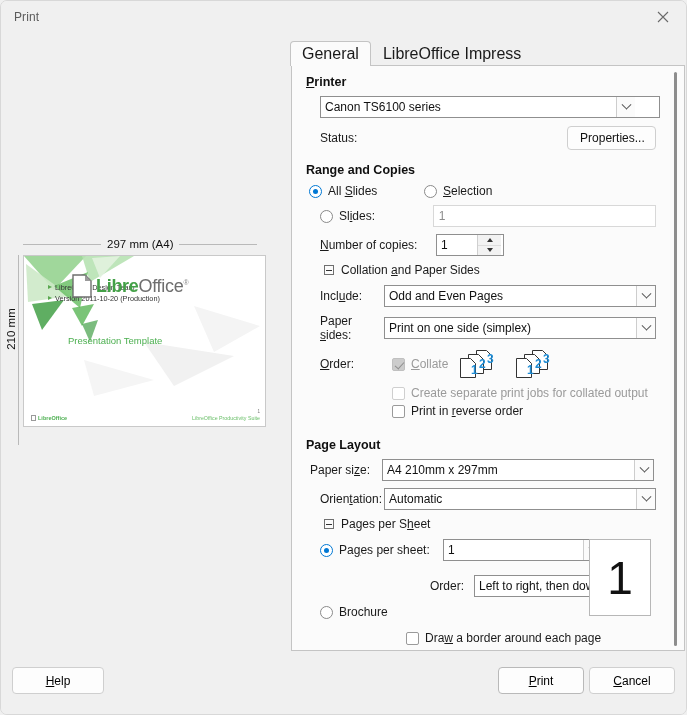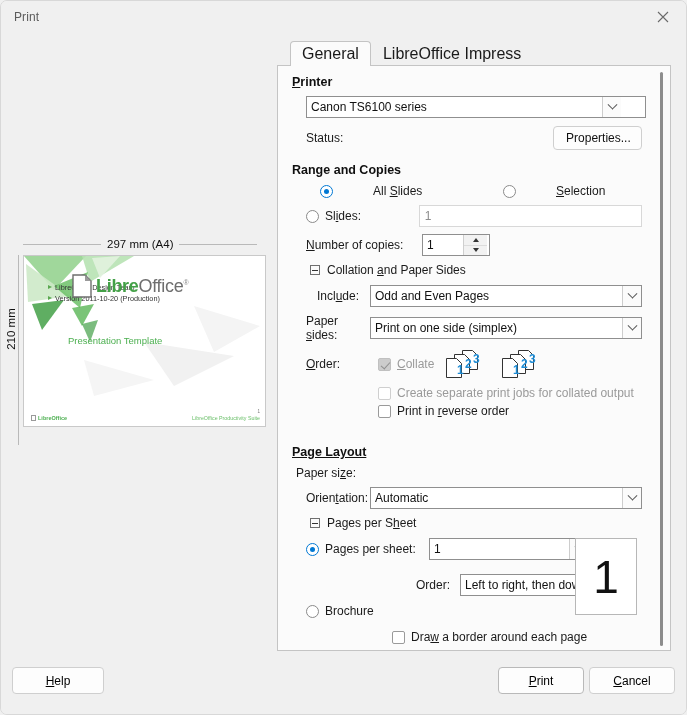--- a/index.html
+++ b/index.html
@@ -143,21 +143,21 @@
     padding:4px 11px 5px 11px; font-size:16px;
     border:1px solid transparent; border-bottom:none;
     cursor:pointer; line-height:15px;
   }
   .tab.active {
     background:#fbfbfb; border-color:#c4c4c4;
     border-top-left-radius:4px; border-top-right-radius:4px;
     position:relative; z-index:3;
   }
   .panel {
-    position:absolute; left:276px; top:64px;
+    position:absolute; left:290px; top:64px;
     width:394px; height:586px;
     background:#fbfbfb;
     border:1px solid #c4c4c4;
     overflow:hidden;
   }
   .panel-inner { position:absolute; left:0; top:0; width:378px; padding:0 14px; }
   .scrolltrack {
     position:absolute; right:4px; top:6px; width:9px; height:574px;
   }
   .scrollthumb {
@@ -379,21 +379,21 @@
         </div>
       </div>
 
       <div class="row" style="margin-left:14px; height:26px; margin-top:6px;">
         <span class="lbl" style="width:254px;">Status:</span>
         <button class="btn" style="min-width:84px;"><span>Properties...</span></button>
       </div>
 
       <h3 class="sect" style="margin-top:12px;">Range and Copies</h3>
 
-      <div class="row" style="margin-left:28px;gap:34px;">
+      <div class="row" style="margin-left:3px;">
         <span class="radio on"></span>
         <span class="lbl" style="margin-left:6px; width:96px;">All <u class="acc">S</u>lides</span>
         <span class="radio"></span>
         <span class="lbl" style="margin-left:6px;"><u class="acc">S</u>election</span>
       </div>
 
       <div class="row" style="margin-left:14px;">
         <span class="radio"></span>
         <span class="lbl" style="margin-left:6px; width:96px;">Sl<u class="acc">i</u>des:</span>
         <input class="txtinput ph" style="width: 228px;" value="1">
@@ -413,21 +413,21 @@
           </div>
         </div>
       </div>
 
       <div class="expander" style="margin-left:18px;">
         <span class="box"></span>
         <span class="t">Collation <u class="acc">a</u>nd Paper Sides</span>
       </div>
 
       <div class="row" style="margin-left:14px;">
-        <span class="lbl" style="width:72px;text-align:center;">Incl<u class="acc">u</u>de:</span>
+        <span class="lbl" style="width:72px;">Incl<u class="acc">u</u>de:</span>
         <div class="selwrap" style="width:272px;">
           <div class="fakeselect" style="width:272px;">Odd and Even Pages</div>
           <div class="arrowbox">
               <span class="chev"></span>
             </div>
         </div>
       </div>
 
       <div class="row" style="margin-left:14px;">
         <span class="lbl" style="width:72px;">Paper <u class="acc">s</u>ides:</span>
@@ -470,24 +470,30 @@
       <div class="row" style="margin-left:86px; margin-bottom:4px;">
         <span class="chk" style="border-color:#cfcfcf;"></span>
         <span class="lbl dim" style="margin-left:6px;">Create separate print jobs for collated output</span>
       </div>
 
       <div class="row" style="margin-left:86px;">
         <span class="chk"></span>
         <span class="lbl" style="margin-left:6px;">Print in <u class="acc">r</u>everse order</span>
       </div>
 
-      <h3 class="sect" style="margin-top:27px;text-decoration:underline;">Page Layout</h3>
+      <h3 class="sect" style="margin-top:20px;">Page Layout</h3>
 
       <div class="row" style="margin-left:4px;">
         <span class="lbl" style="width:72px;">Paper si<u class="acc">z</u>e:</span>
+        <div class="selwrap" style="width:272px;">
+          <div class="fakeselect" style="width:272px;">A4 210mm x 297mm</div>
+          <div class="arrowbox">
+              <span class="chev"></span>
+            </div>
+        </div>
       </div>
 
       <div class="row" style="margin-left:14px;">
         <span class="lbl" style="width:72px;">Orien<u class="acc">t</u>ation:</span>
         <div class="selwrap" style="width:272px;">
           <div class="fakeselect" style="width:272px;">Automatic</div>
           <div class="arrowbox">
               <span class="chev"></span>
             </div>
         </div>

